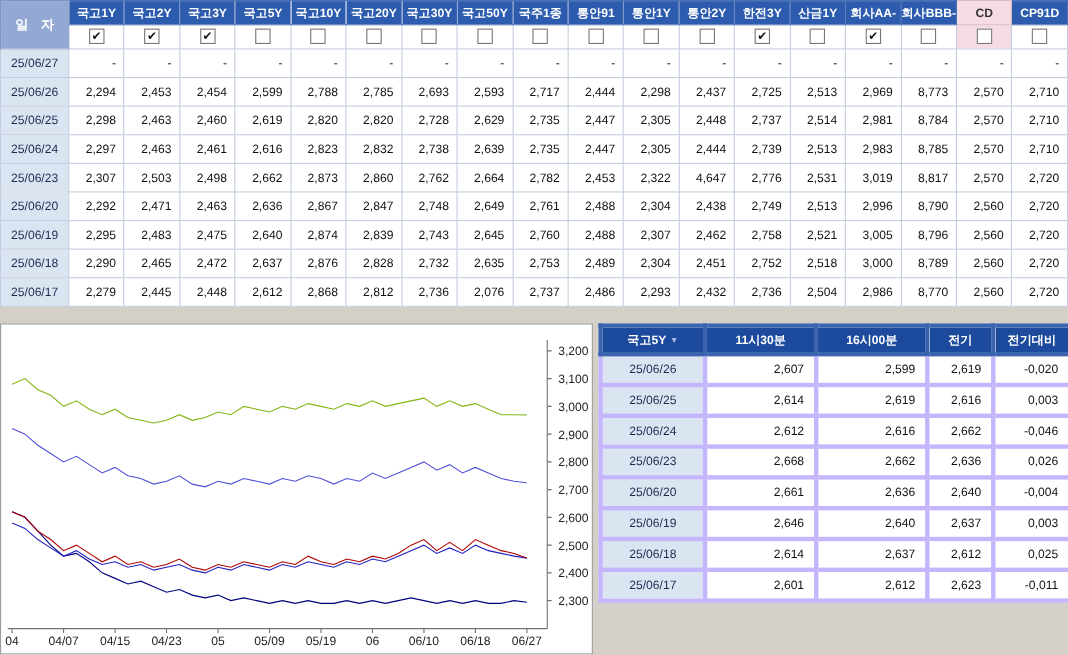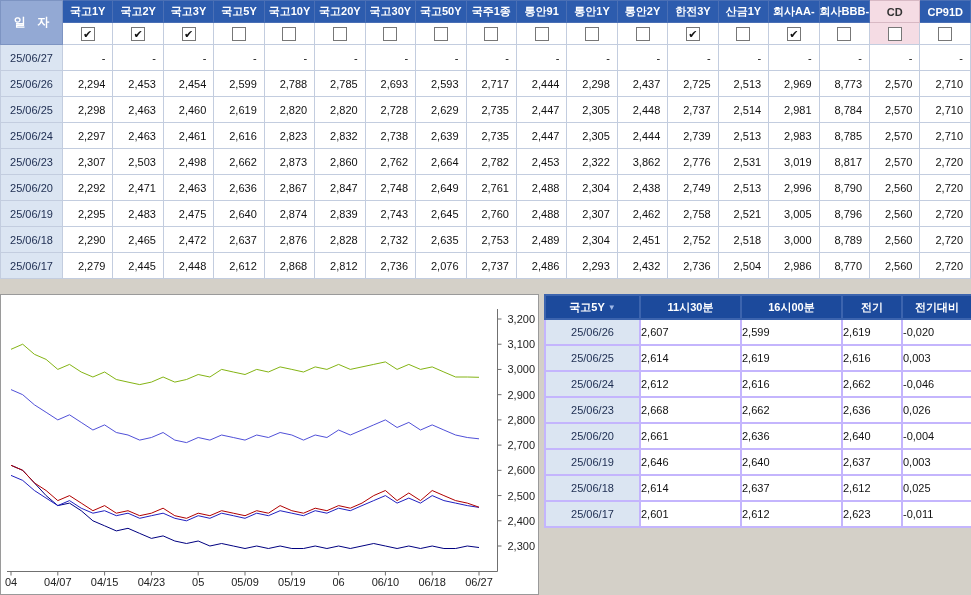--- a/index.html
+++ b/index.html
@@ -22,24 +22,24 @@
   
   .chart-panel { position:absolute; left:0; top:294px; width:539px; height:301px; background:#fff;
                  border:1px solid #9a9a9a; box-sizing:border-box; }
   .legend { position:absolute; left:4px; top:2px; font-size:12px; font-weight:bold; background:#fff; }
   .legend span { margin-right:6px; }
   .chart-panel svg { position:absolute; left:0; top:0; }
   svg text { font-family:"Liberation Sans", sans-serif; font-size:11px; fill:#222; }
 
   
   .right-table { position:absolute; left:544px; top:294px; width:427px; border-collapse:collapse; table-layout:fixed; background:#fff; }
-  .right-table th, .right-table td { border:2px solid #c4b5fd; overflow:hidden; white-space:nowrap; padding:0; }
+  .right-table th, .right-table td { border:4px solid #c4b5fd; overflow:hidden; white-space:nowrap; padding:0; }
   .right-table th.rt-head { background:#1c4a9c; color:#fff; font-size:11px; font-weight:bold; height:22px; border-color:#3c64ae; }
   .right-table td.rt-date { background:#dbe5f2; color:#1c2c50; text-align:center; font-size:11px; height:24px; }
-  .right-table td.rt-num { text-align:left; padding-right:9px; font-size:11px; color:#111; }
+  .right-table td.rt-num { text-align:right; padding-right:9px; font-size:11px; color:#111; }
   .sort-icon { font-size:8px; color:#9fb8e6; margin-left:3px; vertical-align:1px; }
   .red  { color:#d00014; }
   .blue { color:#0000cc; }
 </style>
 </head>
 <body>
 
 <div class="screen">
   <table id="top-table" class="top-table">
     <colgroup id="top-cols">
@@ -195,21 +195,21 @@
           <td class="num-cell">2,503</td>
           <td class="num-cell">2,498</td>
           <td class="num-cell">2,662</td>
           <td class="num-cell">2,873</td>
           <td class="num-cell">2,860</td>
           <td class="num-cell">2,762</td>
           <td class="num-cell">2,664</td>
           <td class="num-cell">2,782</td>
           <td class="num-cell">2,453</td>
           <td class="num-cell">2,322</td>
-          <td class="num-cell">3,862</td>
+          <td class="num-cell">4,647</td>
           <td class="num-cell">2,776</td>
           <td class="num-cell">2,531</td>
           <td class="num-cell">3,019</td>
           <td class="num-cell">8,817</td>
           <td class="num-cell">2,570</td>
           <td class="num-cell">2,720</td>
         </tr>
         <tr>
           <td class="date-cell">25/06/20</td>
           <td class="num-cell">2,292</td>

